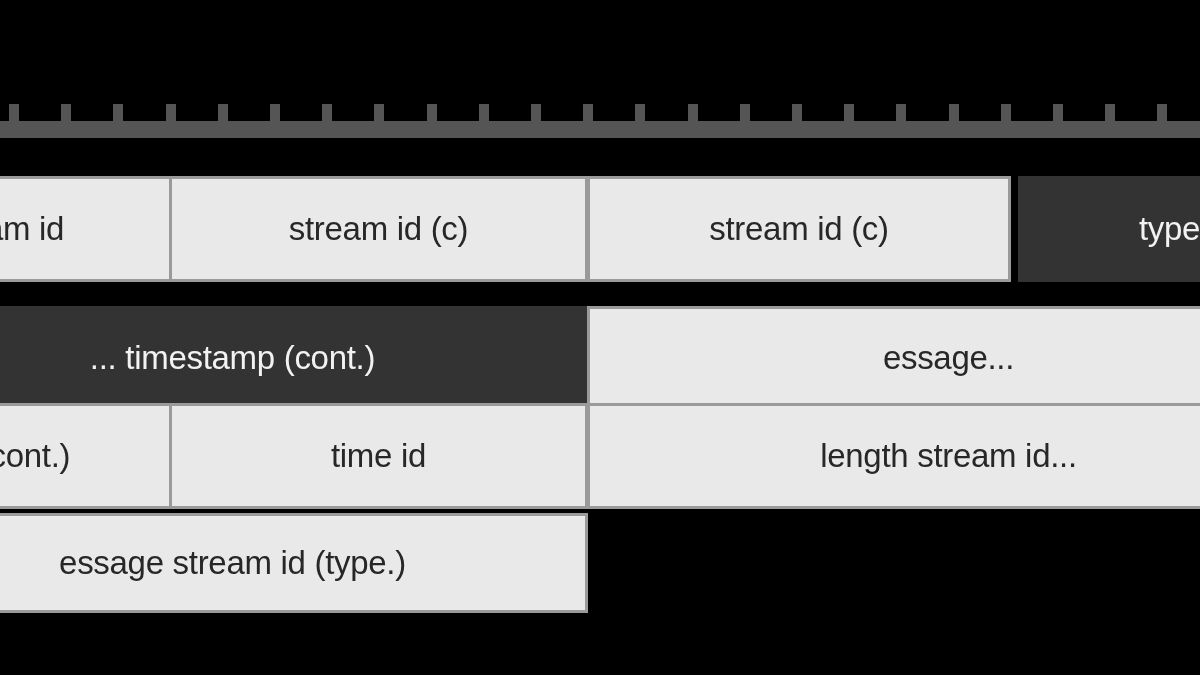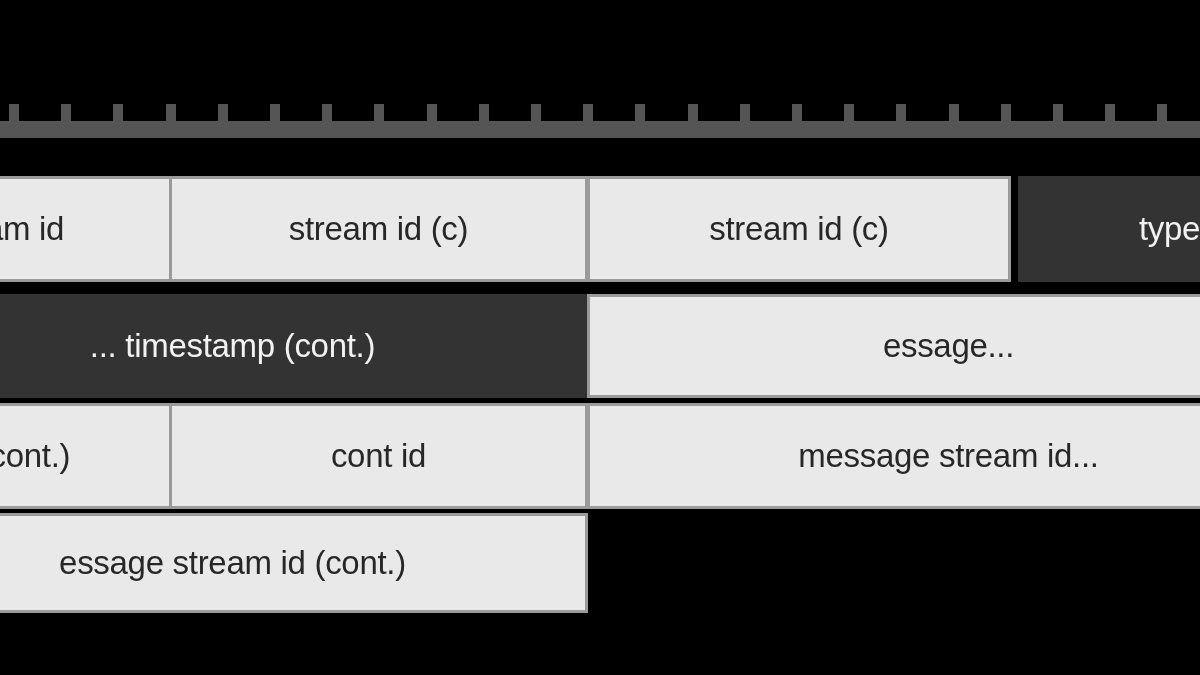--- a/index.html
+++ b/index.html
@@ -116,39 +116,39 @@
         <div class="cell light" style="left: 169px; top: 0px; width: 419px; height: 106px;">
           <span class="label">stream id (c)</span>
         </div>
         <div class="cell light" style="left: 587px; top: 0px; width: 424px; height: 106px;">
           <span class="label">stream id (c)</span>
         </div>
         <div class="cell dark clip-right" style="left: 1018px; top: 0px; width: 300px; height: 106px;">
           <span class="label">type</span>
         </div>
       </div>
-      <div class="row" style="top: 294px; height: 133px;">
+      <div class="row" style="top: 306px; height: 133px;">
         <div class="cell dark clip-left" style="left: -120px; top: 0px; width: 708px; height: 104px;">
           <span class="label">... timestamp (cont.)</span>
         </div>
         <div class="cell light clip-right" style="left: 587px; top: 0px; width: 720px; height: 104px;">
           <span class="label">essage...</span>
         </div>
       </div>
       <div class="row" style="top: 403px; height: 106px;">
         <div class="cell light clip-left" style="left: -120px; top: 0px; width: 292px; height: 106px;">
           <span class="label">(cont.)</span>
         </div>
         <div class="cell light" style="left: 169px; top: 0px; width: 419px; height: 106px;">
-          <span class="label">cont id</span>
+          <span class="label">time id</span>
         </div>
         <div class="cell light clip-right" style="left: 587px; top: 0px; width: 720px; height: 106px;">
-          <span class="label">message stream id...</span>
+          <span class="label">length stream id...</span>
         </div>
       </div>
       <div class="row" style="top: 513px; height: 100px;">
         <div class="cell light clip-left" style="left: -120px; top: 0px; width: 708px; height: 100px;">
-          <span class="label">essage stream id (cont.)</span>
+          <span class="label">essage stream id (type.)</span>
         </div>
       </div>
     </div>
 
 </div>
 
 </body></html>

